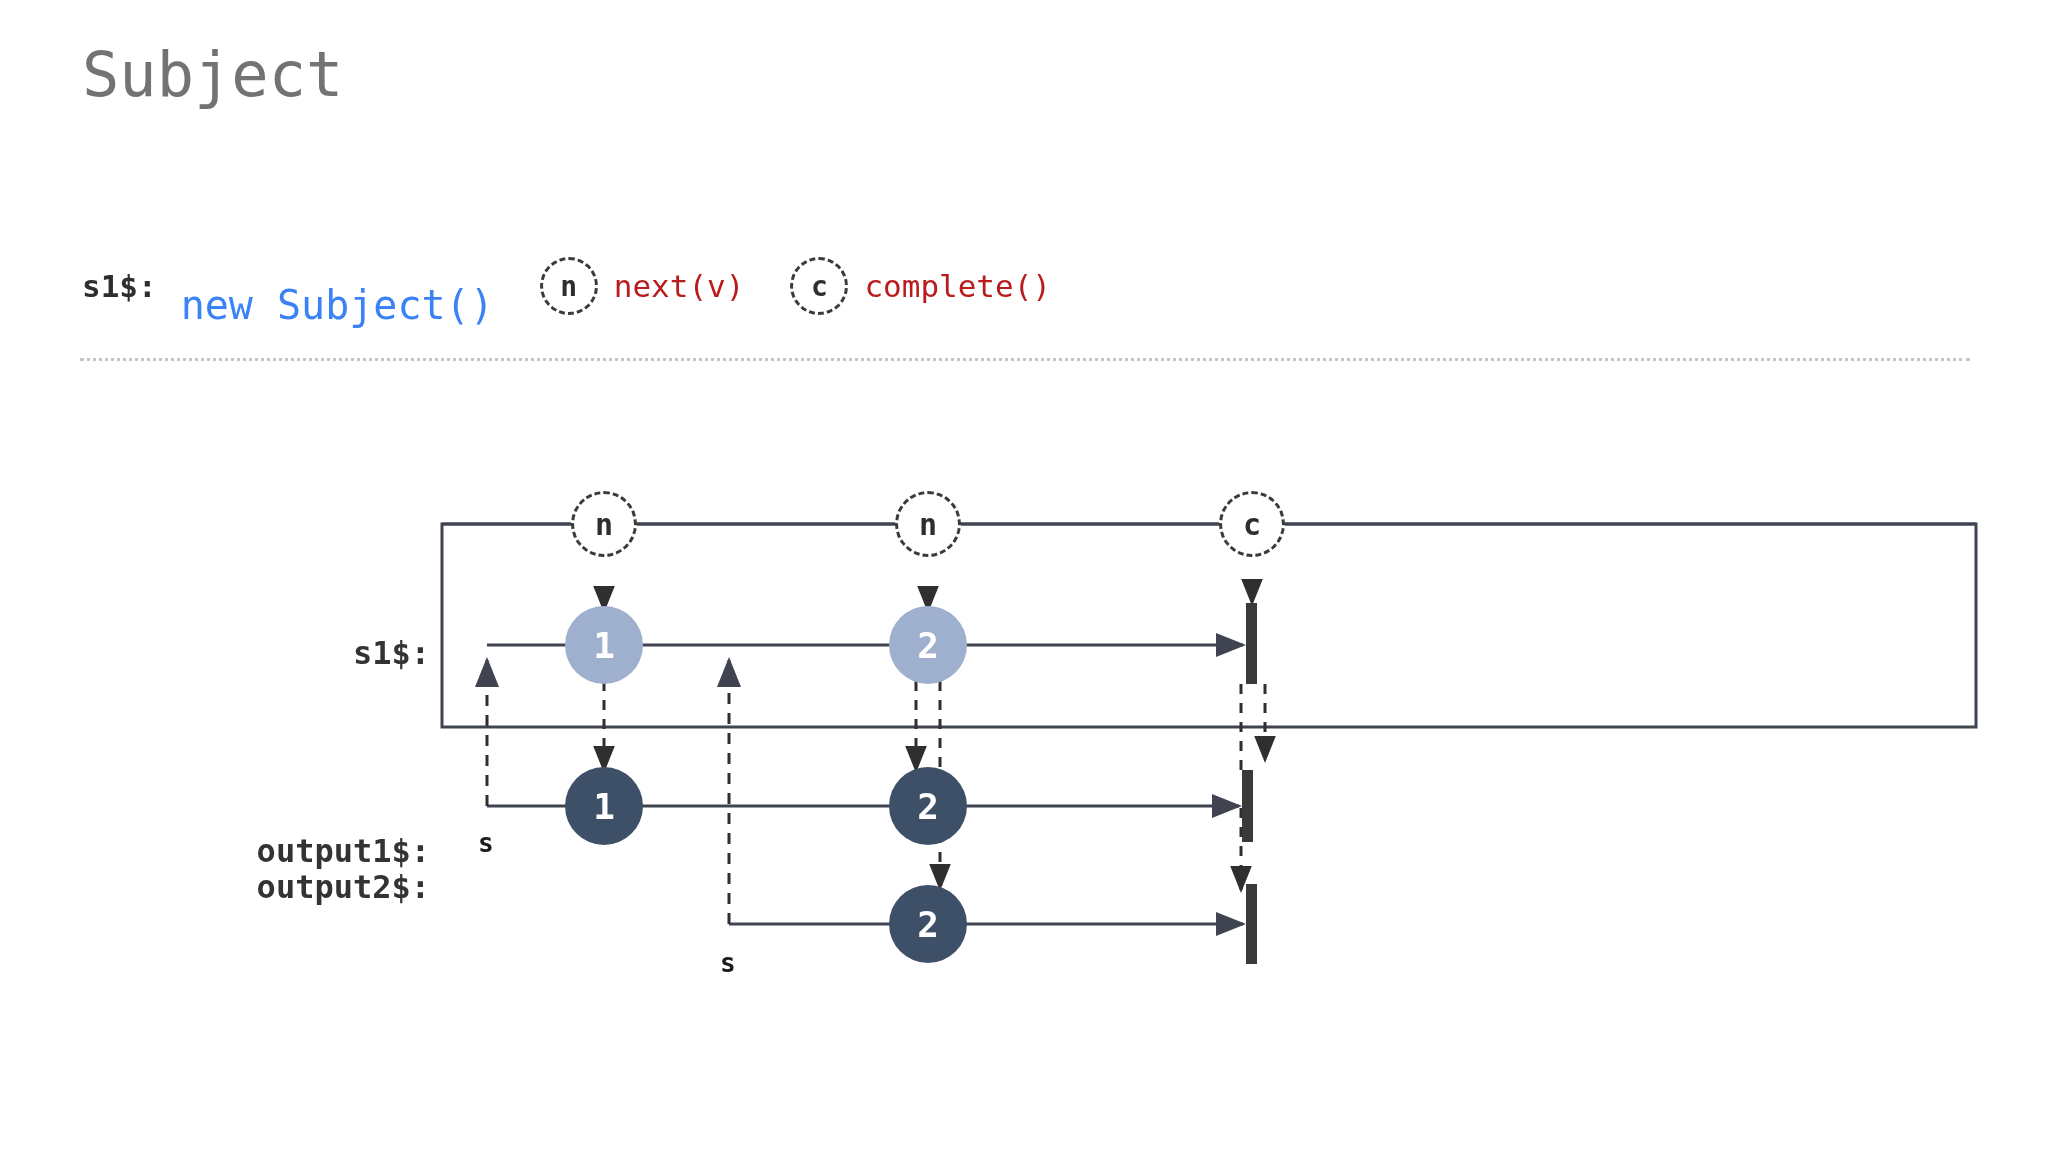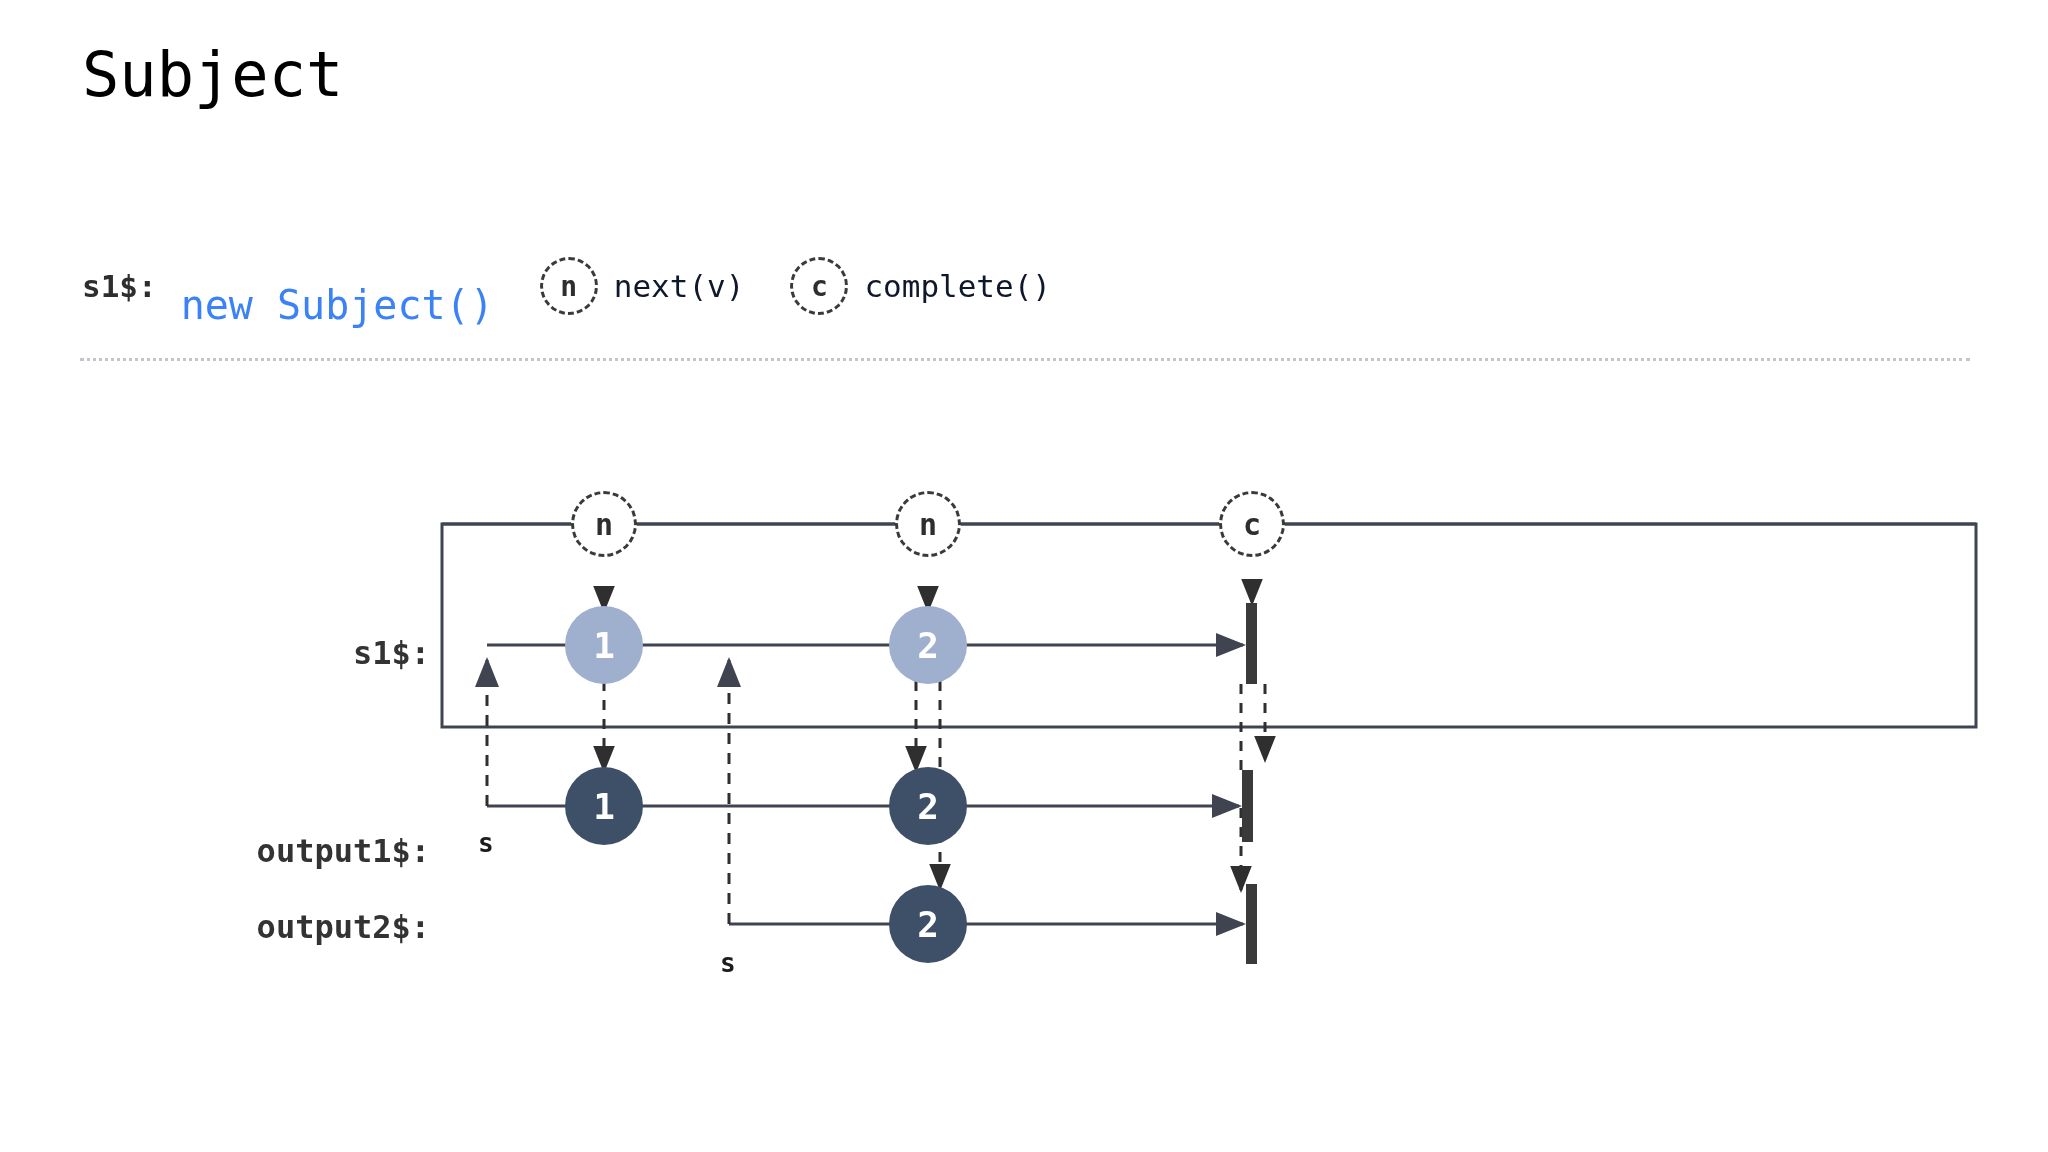--- a/index.html
+++ b/index.html
@@ -24,21 +24,21 @@
   }
 
   
   .title {
     position: absolute;
     left: 82px;
     top: 38px;
     font-size: 62px;
     font-weight: 400;
     letter-spacing: 0px;
-    color: #000000;
+    color: #737373;
     font-family: "DejaVu Sans Mono", "Liberation Mono", monospace;
     white-space: nowrap;
   }
 
   
   .legend {
     position: absolute;
     left: 82px;
     top: 258px;
     height: 56px;
@@ -73,21 +73,21 @@
     align-items: center;
     justify-content: center;
     font-size: 28px;
     font-weight: 700;
     color: #2e2e2e;
     box-sizing: border-box;
     background: #ffffff;
   }
   .legend-label {
     font-size: 31px;
-    color: #0f172a;
+    color: #b91c1c;
     margin-left: 16px;
   }
 
   
   .separator {
     position: absolute;
     left: 80px;
     top: 358px;
     width: 1890px;
     height: 0;
@@ -108,21 +108,21 @@
     position: absolute;
     font-size: 32px;
     font-weight: 700;
     color: #333333;
     text-align: right;
     white-space: nowrap;
     font-family: "DejaVu Sans Mono", "Liberation Mono", monospace;
   }
   .row-label.s1    { right: 1618px; top: 634px; }
   .row-label.out1  { right: 1618px; top: 788px; margin-top: 44px; }
-  .row-label.out2  { right: 1618px; top: 908px; }
+  .row-label.out2  { right: 1618px; top: 868px; }
 
   
   .marble {
     position: absolute;
     border-radius: 50%;
     display: flex;
     align-items: center;
     justify-content: center;
     color: #ffffff;
     font-weight: 700;

